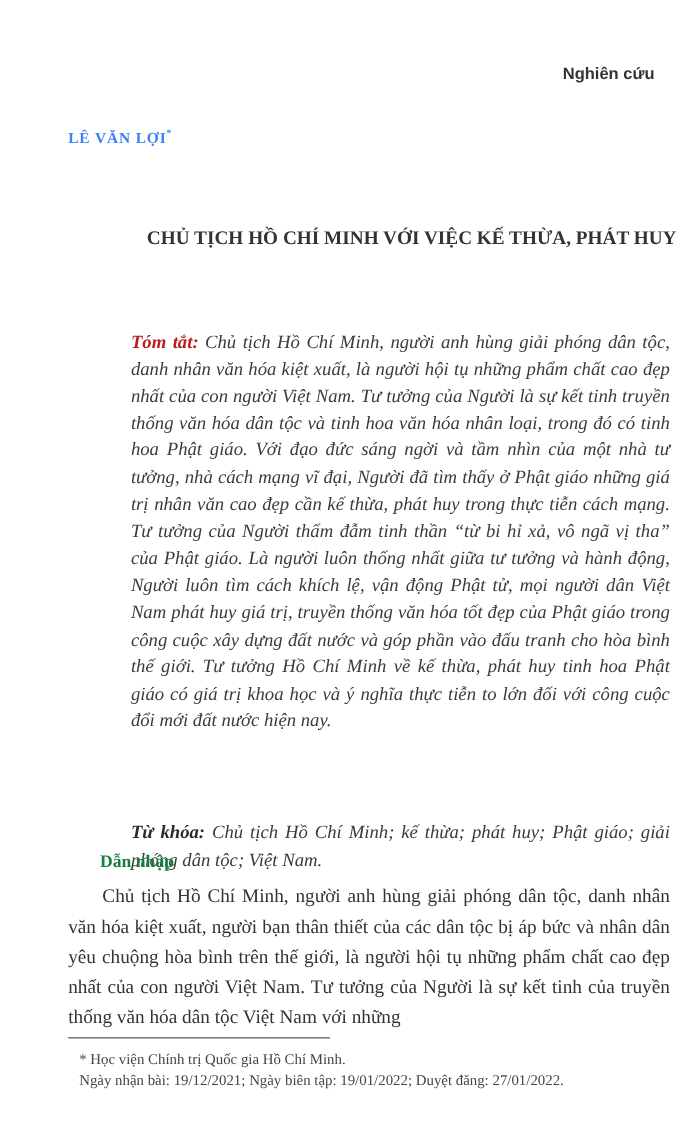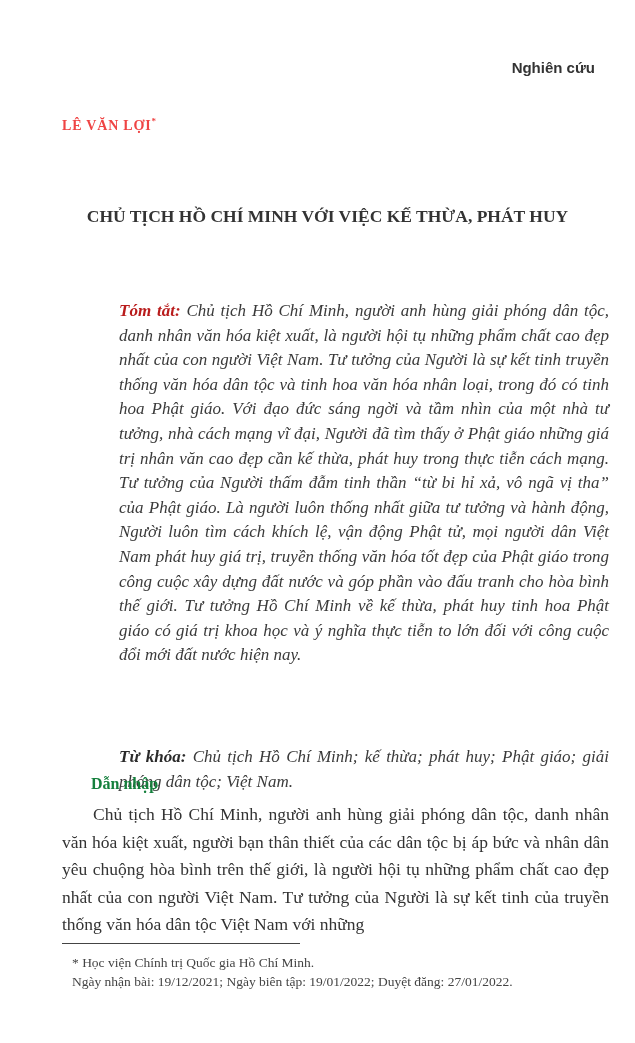--- a/index.html
+++ b/index.html
@@ -27,39 +27,39 @@
       color: #333;
     }
     .author {
       position: absolute;
       left: 62px;
       top: 116px;
       font-family: "Liberation Serif", serif;
       font-weight: bold;
       font-size: 14px;
       letter-spacing: 0.8px;
-      color: #ef4444;
+      color: #3b82f6;
     }
     .author sup {
       font-size: 9px;
       vertical-align: super;
     }
     .title {
       position: absolute;
       left: 40px;
       right: 20px;
       top: 203px;
       text-align: center;
       font-family: "Liberation Serif", serif;
       font-weight: bold;
       font-size: 17.5px;
       line-height: 26px;
       color: #333;
     }
-    .title div { white-space: nowrap; }
+    .title div { white-space: nowrap; text-align: right; }
     .abstract {
       position: absolute;
       left: 119px;
       right: 26px;
       top: 299px;
       font-family: "Liberation Serif", serif;
       font-style: italic;
       font-size: 17px;
       line-height: 24.6px;
       text-align: justify;

